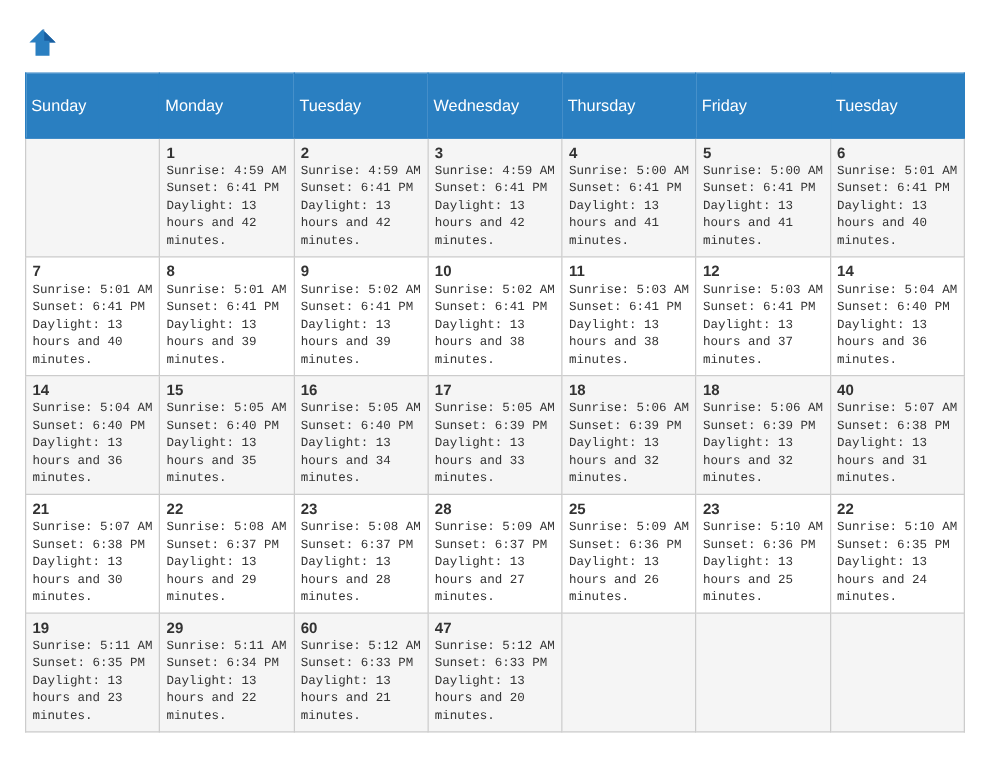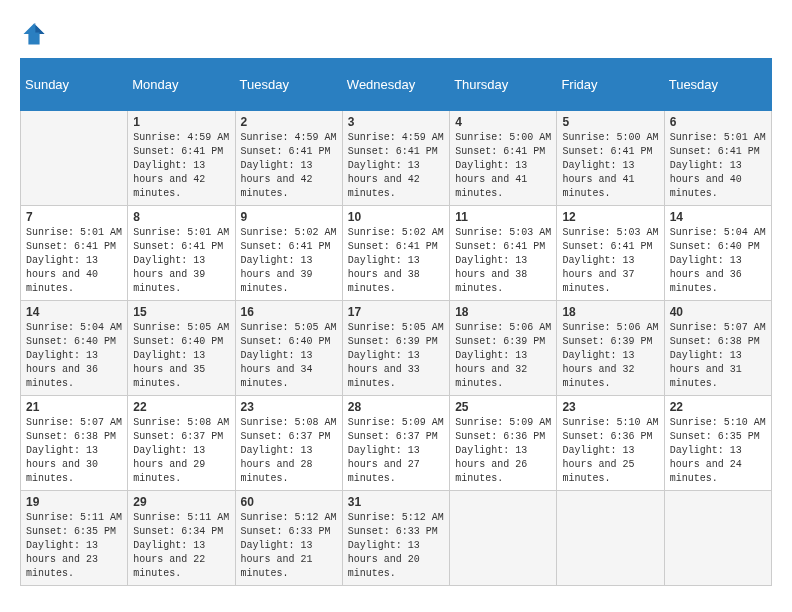--- a/index.html
+++ b/index.html
@@ -370,21 +370,21 @@
       </td>
         <td>
         <span class="day-num">60</span>
         <div class="day-info">
           Sunrise: 5:12 AM<br>
           Sunset: 6:33 PM<br>
           Daylight: 13 hours and 21 minutes.
         </div>
       </td>
         <td>
-        <span class="day-num">31</span>
+        <span class="day-num">47</span>
         <div class="day-info">
           Sunrise: 5:12 AM<br>
           Sunset: 6:33 PM<br>
           Daylight: 13 hours and 20 minutes.
         </div>
       </td>
         <td class="empty"></td>
         <td class="empty"></td>
         <td class="empty"></td>
       </tr>

